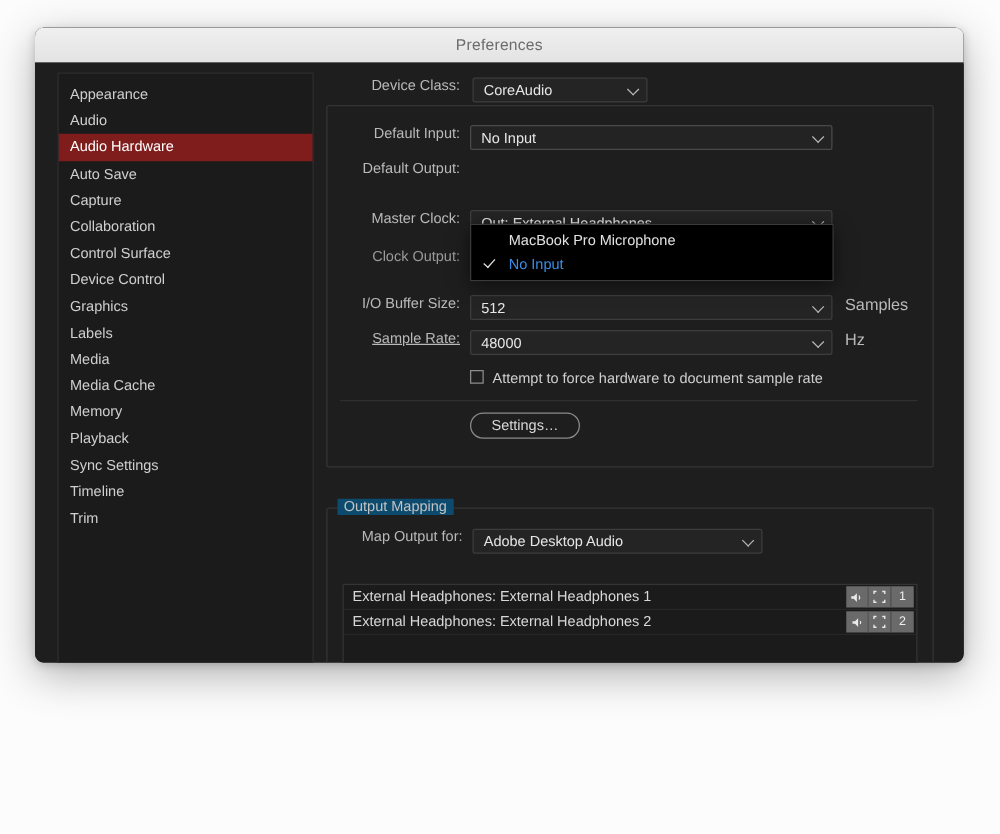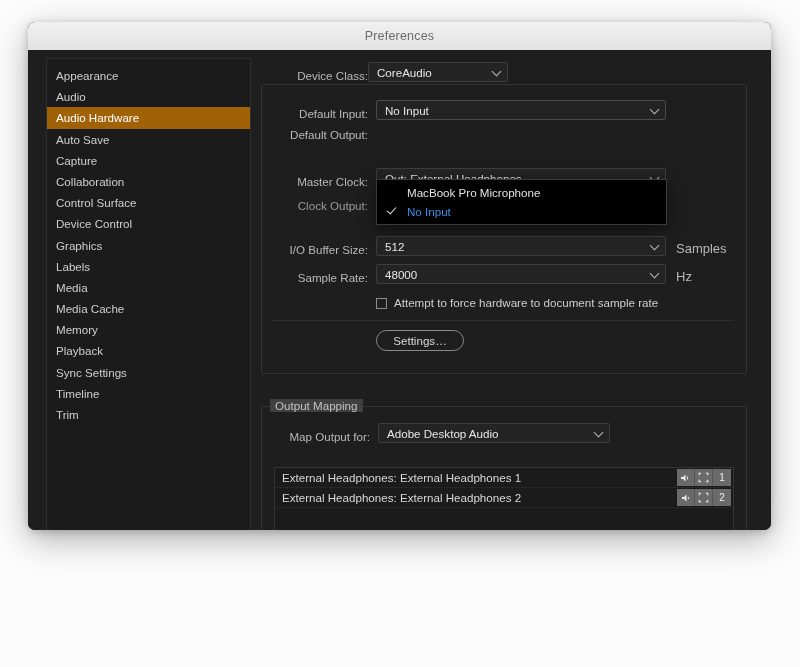--- a/index.html
+++ b/index.html
@@ -47,47 +47,47 @@
   .side-item {
     height: 21.2px;
     line-height: 21.2px;
     padding-left: 9px;
     font-size: 11.6px;
     color: #cfcfcf;
     white-space: nowrap;
     cursor: default;
   }
   .side-item.selected {
-    background: #a16207;
+    background: #7f1d1d;
     color: #ffffff;
   }
 
   
   .content {
     position: absolute; left: 232px; top: 8px;
     width: 490px; height: 540px;
   }
 
   .group {
     position: absolute;
     border: 1px solid #343434;
     border-radius: 2px;
   }
   .group-top   { left: 1px; top: 26px;  width: 484px; height: 288px; }
   .group-out   { left: 1px; top: 348px; width: 484px; height: 186px; }
   .group-label {
     position: absolute;
     top: -8px; left: 8px;
-    background: #404040;
+    background: #0c4a6e;
     padding: 0 5px;
     font-size: 11.6px;
     color: #c2c2c2;
   }
 
-  .row { position: absolute; display: flex; align-items: flex-end; }
+  .row { position: absolute; display: flex; align-items: flex-start; }
   .lbl {
     font-size: 11.6px;
     color: #b9b9b9;
     text-align: right;
     white-space: nowrap;
   }
   .lbl.dim { color: #9a9a9a; }
 
   
   .combo {
@@ -248,21 +248,21 @@
         <div class="side-item">Playback</div>
         <div class="side-item">Sync Settings</div>
         <div class="side-item">Timeline</div>
         <div class="side-item">Trim</div>
       </div>
 
       <div class="content">
 
         <div class="row" style="left:0px; top:4px;">
           <div class="lbl" style="width:108px;">Device Class:</div>
-          <div class="combo" style="width:140px; margin-left:0;">
+          <div class="combo" style="width:140px; margin-left:10px;">
             <span>CoreAudio</span>
             <span class="chev"></span>
           </div>
         </div>
 
         <div class="group group-top"></div>
 
         <div class="row" style="left:0px; top:42px;">
           <div class="lbl" style="width:108px;">Default Input:</div>
           <div class="combo open-field" style="width:290px; margin-left:8px;">
@@ -291,21 +291,21 @@
         <div class="row" style="left:0px; top:178px;">
           <div class="lbl" style="width:108px;">I/O Buffer Size:</div>
           <div class="combo" style="width:290px; margin-left:8px;">
             <span>512</span>
             <span class="chev"></span>
           </div>
           <div class="unit">Samples</div>
         </div>
 
         <div class="row" style="left:0px; top:206px;">
-          <div class="lbl" style="width:108px;">Sample Rate:</div>
+          <div class="lbl" style="width:108px;text-decoration:underline;">Sample Rate:</div>
           <div class="combo" style="width:290px; margin-left:8px;">
             <span>48000</span>
             <span class="chev"></span>
           </div>
           <div class="unit">Hz</div>
         </div>
 
         <div class="row" style="left:116px; top:238px;">
           <div class="cbox"></div>
           <div class="cb-text">Attempt to force hardware to document sample rate</div>

